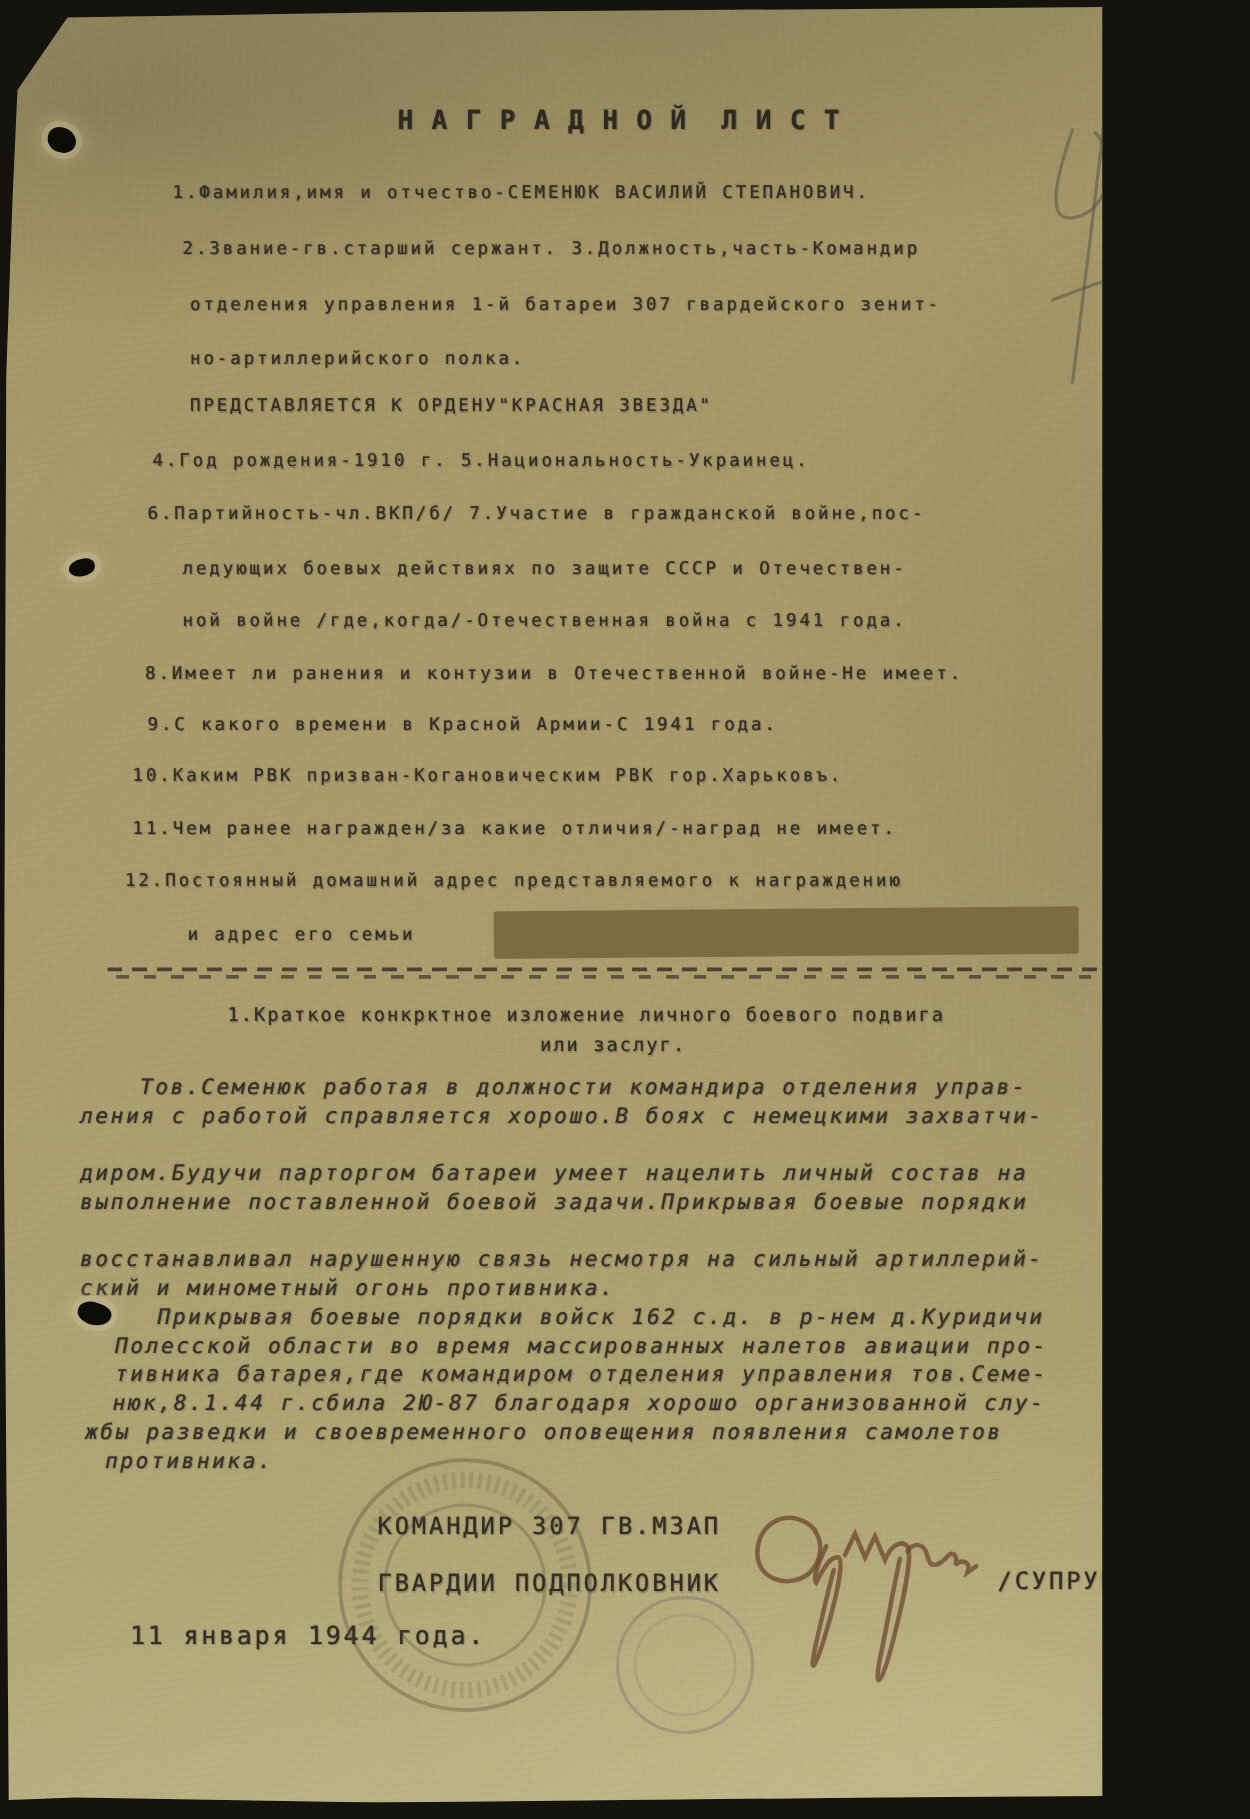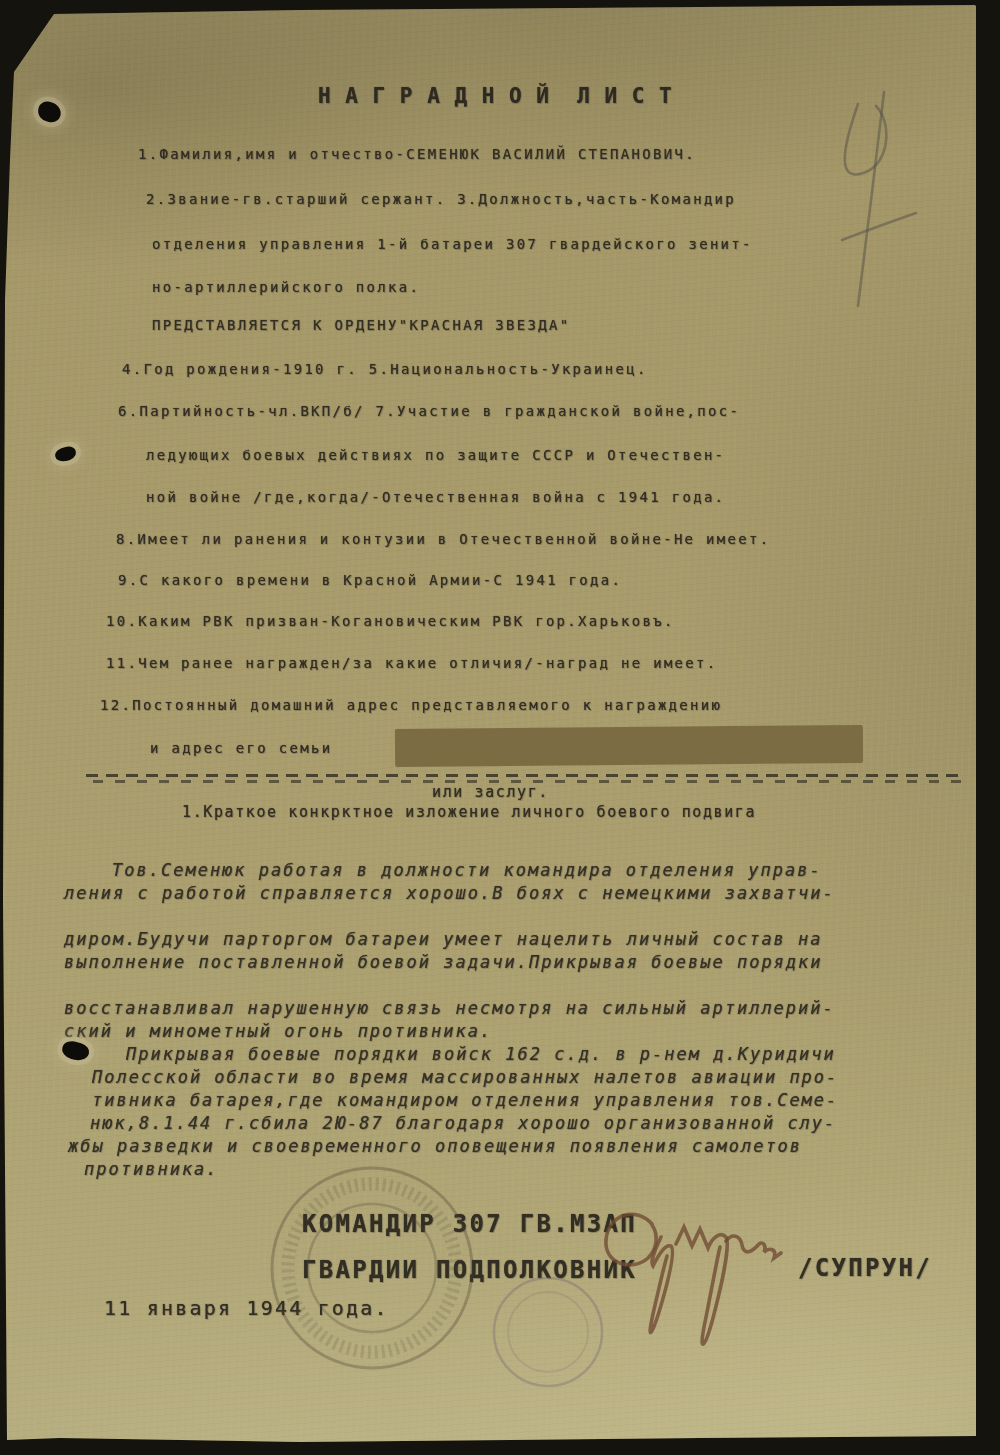--- a/index.html
+++ b/index.html
@@ -1,16 +1,16 @@
 <!DOCTYPE html>
 <html><head>
 <meta charset="utf-8">
 <style>
   html,body{margin:0;padding:0;background:#15130d;}
-  .scene{position:relative;width:976px;height:1455px;background:#15130d;overflow:hidden;
+  .scene{position:relative;width:882px;height:1455px;background:#15130d;overflow:hidden;
          font-family:"DejaVu Sans Mono","Liberation Mono",monospace;}
   .paper{position:absolute;inset:0;
     clip-path:polygon(14px 72px,54px 14px,300px 10px,975px 5px,994px 27px,991px 400px,
                       988px 1436px,700px 1438px,300px 1442px,60px 1438px,7px 1440px,
                       3px 900px,5px 300px,10px 160px);
     background:
       radial-gradient(1200px 520px at 50% 108%, rgba(221,212,168,.32), transparent 62%),
       radial-gradient(620px 320px at 86% 96%, rgba(214,205,158,.25), transparent 70%),
       radial-gradient(520px 260px at 10% 6%, rgba(56,51,32,.20), transparent 70%),
       radial-gradient(760px 300px at 55% 0%, rgba(66,60,38,.16), transparent 72%),
@@ -19,21 +19,21 @@
   .fibers{position:absolute;inset:0;pointer-events:none;opacity:.6;background:
       repeating-linear-gradient(92deg, rgba(255,250,220,.045) 0 2px, rgba(0,0,0,0) 2px 7px),
       repeating-linear-gradient(-4deg, rgba(40,36,22,.05) 0 1px, rgba(0,0,0,0) 1px 6px);}
   .line{position:absolute;white-space:pre;color:#332e24;
         text-shadow:0 0 1px rgba(51,47,38,.85),1px 1px 0 rgba(51,47,38,.22);}
   .tw-title{font-size:21px;font-weight:bold;letter-spacing:1px;color:#2e2a21;}
   .tw-field{font-size:14px;letter-spacing:2.3px;}
   .tw-head{font-size:15px;letter-spacing:1.6px;}
   .tw-body{font-size:17px;letter-spacing:2px;color:#36312６;font-style:italic;}
   .tw-body{color:#363126;}
-  .tw-sign{font-size:24px;letter-spacing:2.3px;font-weight:bold;}
+  .tw-sign{font-size:19px;letter-spacing:2.3px;}
   .tw-date{font-size:20px;letter-spacing:2.2px;}
   .redaction{position:absolute;left:395px;top:727px;width:468px;height:38px;
              background:#7c6c43;transform:rotate(-.5deg);border-radius:2px;}
   .dashes{position:absolute;left:86px;top:774px;width:880px;height:10px;opacity:.85;
      background-image:
        repeating-linear-gradient(90deg, rgba(43,39,29,.9) 0 12px, rgba(0,0,0,0) 12px 20px),
        repeating-linear-gradient(90deg, rgba(43,39,29,.7) 0 10px, rgba(0,0,0,0) 10px 22px);
      background-size:100% 3px,100% 3px;background-position:0 0,7px 6px;background-repeat:no-repeat;
      filter:blur(.4px);}
   .hole{position:absolute;background:#0d0c08;
@@ -65,21 +65,21 @@
     <div class="line tw-field" style="left:118px;top:572px">9.С какого времени в Красной Армии-С 1941 года.</div>
     <div class="line tw-field" style="left:106px;top:613px">10.Каким РВК призван-Когановическим РВК гор.Харьковъ.</div>
     <div class="line tw-field" style="left:106px;top:655px">11.Чем ранее награжден/за какие отличия/-наград не имеет.</div>
     <div class="line tw-field" style="left:100px;top:697px">12.Постоянный домашний адрес представляемого к награждению</div>
     <div class="line tw-field" style="left:150px;top:740px">и адрес его семьи</div>
 
     <div class="redaction"></div>
     <div class="dashes"></div>
 
     <div class="line tw-head" style="left:182px;top:803px">1.Краткое конкрктное изложение личного боевого подвига</div>
-    <div class="line tw-head" style="left:432px;top:783px">или заслуг.</div>
+    <div class="line tw-head" style="left:432px;top:827px">или заслуг.</div>
 
     <div class="line tw-body" style="left:112px;top:860px">Тов.Семенюк работая в должности командира отделения управ-</div>
     <div class="line tw-body" style="left:64px;top:883px">ления с работой справляется хорошо.В боях с немецкими захватчи-</div>
     <div class="line tw-body" style="left:64px;top:929px">диром.Будучи парторгом батареи умеет нацелить личный состав на</div>
     <div class="line tw-body" style="left:64px;top:952px">выполнение поставленной боевой задачи.Прикрывая боевые порядки</div>
     <div class="line tw-body" style="left:64px;top:998px">восстанавливал нарушенную связь несмотря на сильный артиллерий-</div>
     <div class="line tw-body" style="left:64px;top:1021px">ский и минометный огонь противника.</div>
     <div class="line tw-body" style="left:126px;top:1044px">Прикрывая боевые порядки войск 162 с.д. в р-нем д.Куридичи</div>
     <div class="line tw-body" style="left:92px;top:1067px">Полесской области во время массированных налетов авиации про-</div>
     <div class="line tw-body" style="left:92px;top:1090px">тивника батарея,где командиром отделения управления тов.Семе-</div>

